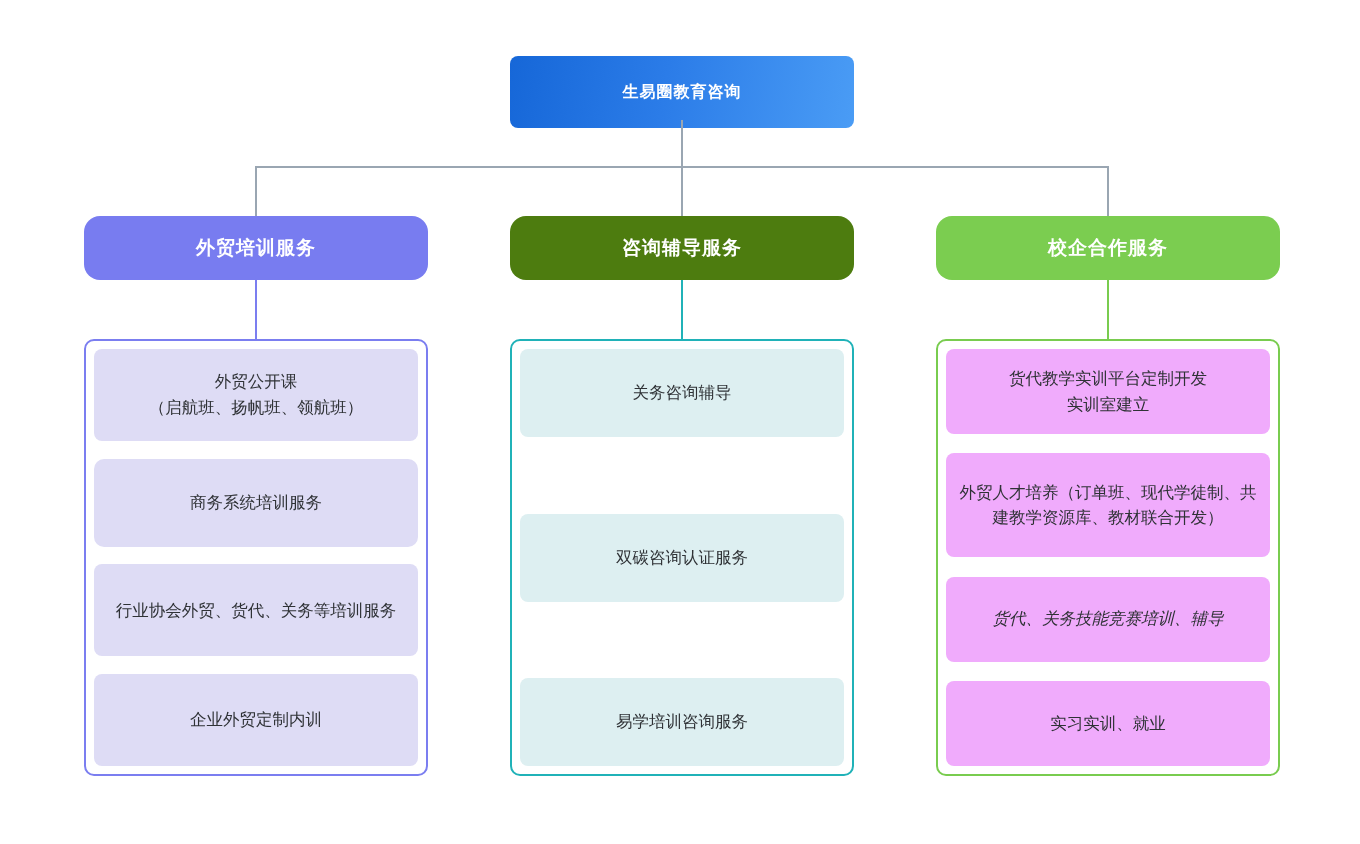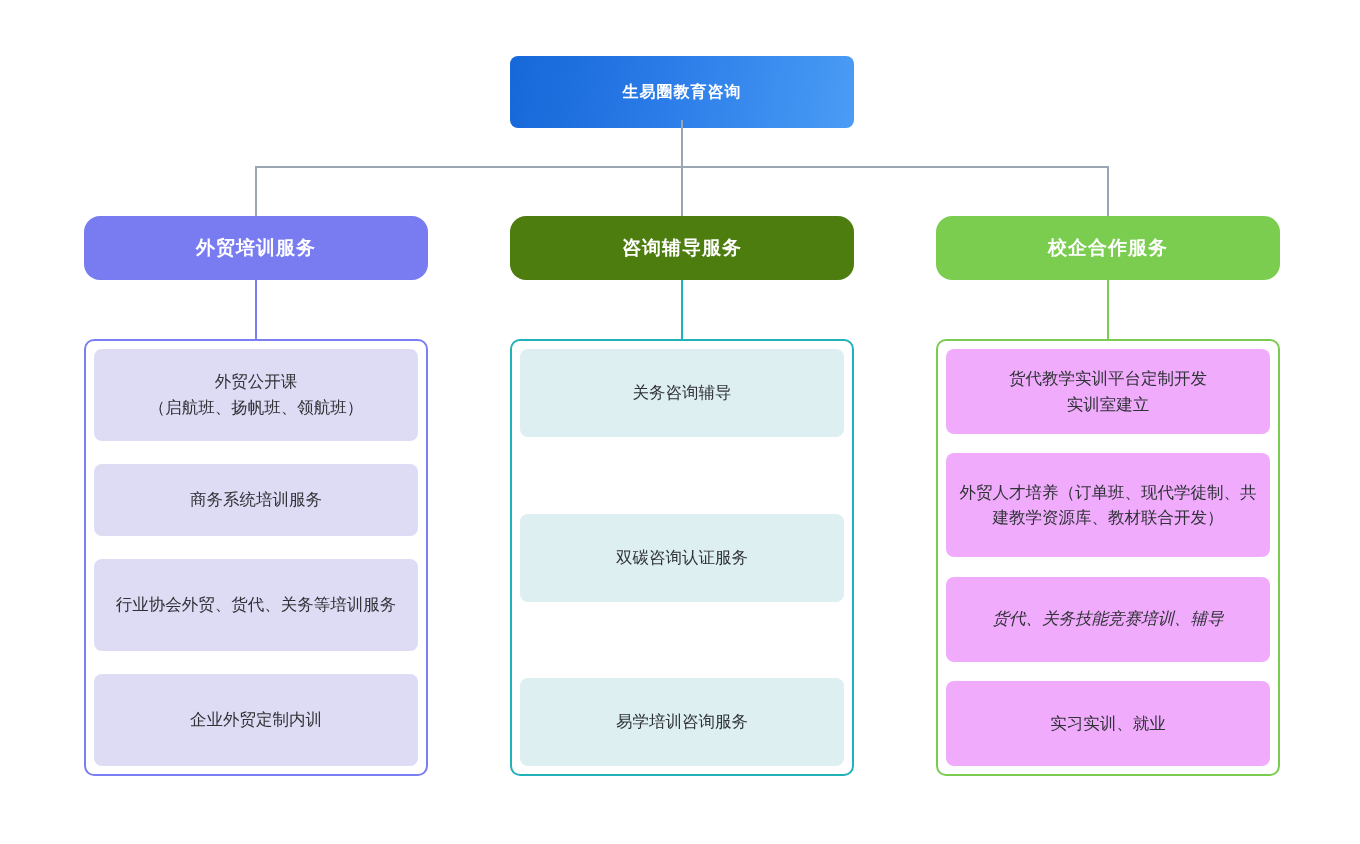--- a/index.html
+++ b/index.html
@@ -135,21 +135,21 @@
 
   <div class="conn conn-v conn-accent-green" style="left:1107px; top:280px; width:2px; height:59px;"></div>
 
   <div class="col-header col-1 hdr-purple">
     <span>外贸培训服务</span>
   </div>
 
   <div class="panel col-1 panel-purple">
     <div class="item item-purple" style="height:92px;">外贸公开课
 （启航班、扬帆班、领航班）</div>
-    <div class="item item-purple" style="height:72px;">商务系统培训服务</div>
+    <div class="item item-purple" style="height:88px;border-radius:10px;">商务系统培训服务</div>
     <div class="item item-purple" style="height:92px;">行业协会外贸、货代、关务等培训服务</div>
     <div class="item item-purple" style="height:92px;">企业外贸定制内训</div>
   </div>
 
   <div class="col-header col-2 hdr-teal">
     <span>咨询辅导服务</span>
   </div>
 
   <div class="panel col-2 panel-teal">
     <div class="item item-teal" style="height:88px;">关务咨询辅导</div>

